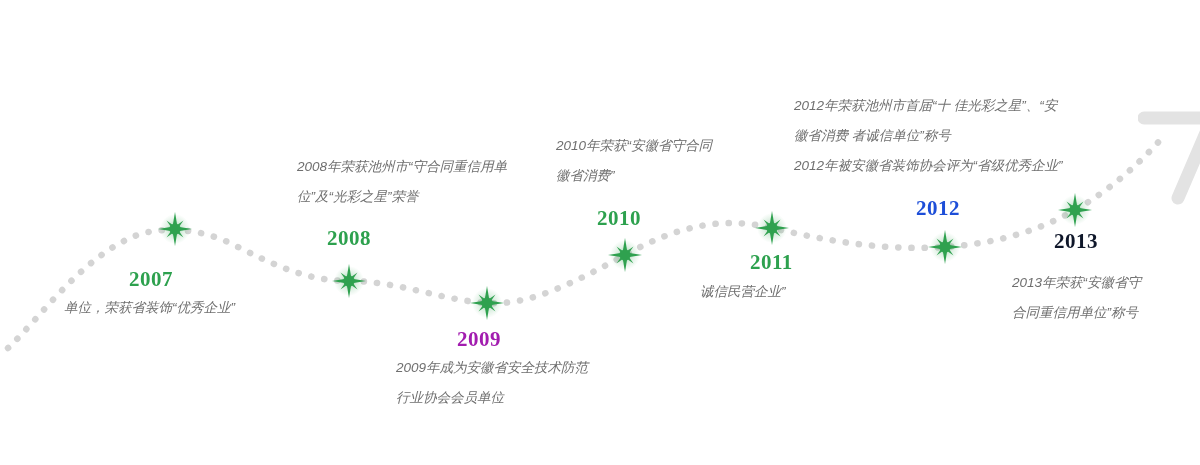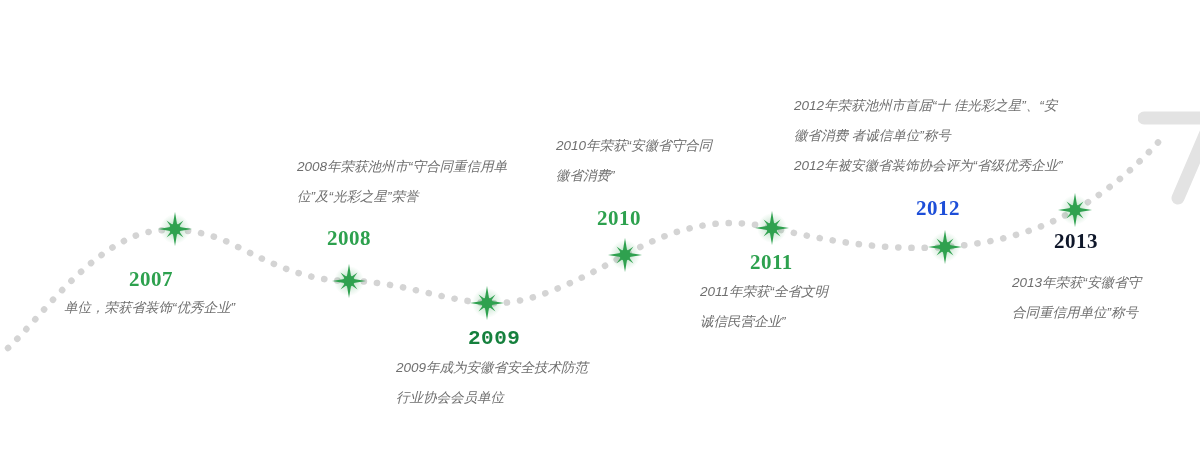--- a/index.html
+++ b/index.html
@@ -117,33 +117,32 @@
   <div id="labels-root">
       <div class="year" style="left: 129px; top: 267px; color: rgb(45, 161, 78);">2007</div>
       <div class="desc" style="left: 64px; top: 293px; color: rgb(111, 111, 111);">
         <span class="line">单位，荣获省装饰“优秀企业”</span>
       </div>
       <div class="year" style="left: 327px; top: 226px; color: rgb(45, 161, 78);">2008</div>
       <div class="desc" style="left: 261px; top: 152px; color: rgb(111, 111, 111); margin-left: 36px;">
         <span class="line">2008年荣获池州市“守合同重信用单</span>
         <span class="line">位”及“光彩之星”荣誉</span>
       </div>
-      <div class="year" style="left: 468px; top: 327px; color: #15803d; font-family: Liberation Mono, monospace;">2009</div>
+      <div class="year" style="left: 457px; top: 327px; color: #a21caf;">2009</div>
       <div class="desc" style="left: 396px; top: 353px; color: rgb(111, 111, 111);">
         <span class="line">2009年成为安徽省安全技术防范</span>
         <span class="line">行业协会会员单位</span>
       </div>
       <div class="year" style="left: 597px; top: 206px; color: rgb(45, 161, 78);">2010</div>
       <div class="desc" style="left: 556px; top: 131px; color: rgb(111, 111, 111);">
         <span class="line">2010年荣获“安徽省守合同</span>
         <span class="line">徽省消费”</span>
       </div>
       <div class="year" style="left: 750px; top: 250px; color: rgb(45, 161, 78);">2011</div>
       <div class="desc" style="left: 700px; top: 277px; color: rgb(111, 111, 111);">
-        <span class="line">2011年荣获“全省文明</span>
         <span class="line">诚信民营企业”</span>
       </div>
       <div class="year" style="left: 916px; top: 196px; color: #1d4ed8;">2012</div>
       <div class="desc" style="left: 794px; top: 91px; color: rgb(111, 111, 111);">
         <span class="line">2012年荣获池州市首届“十 佳光彩之星”、“安</span>
         <span class="line">徽省消费 者诚信单位”称号</span>
         <span class="line">2012年被安徽省装饰协会评为“省级优秀企业”</span>
       </div>
       <div class="year" style="left: 1054px; top: 229px; color: #0f172a;">2013</div>
       <div class="desc" style="left: 1012px; top: 268px; color: rgb(111, 111, 111);">

